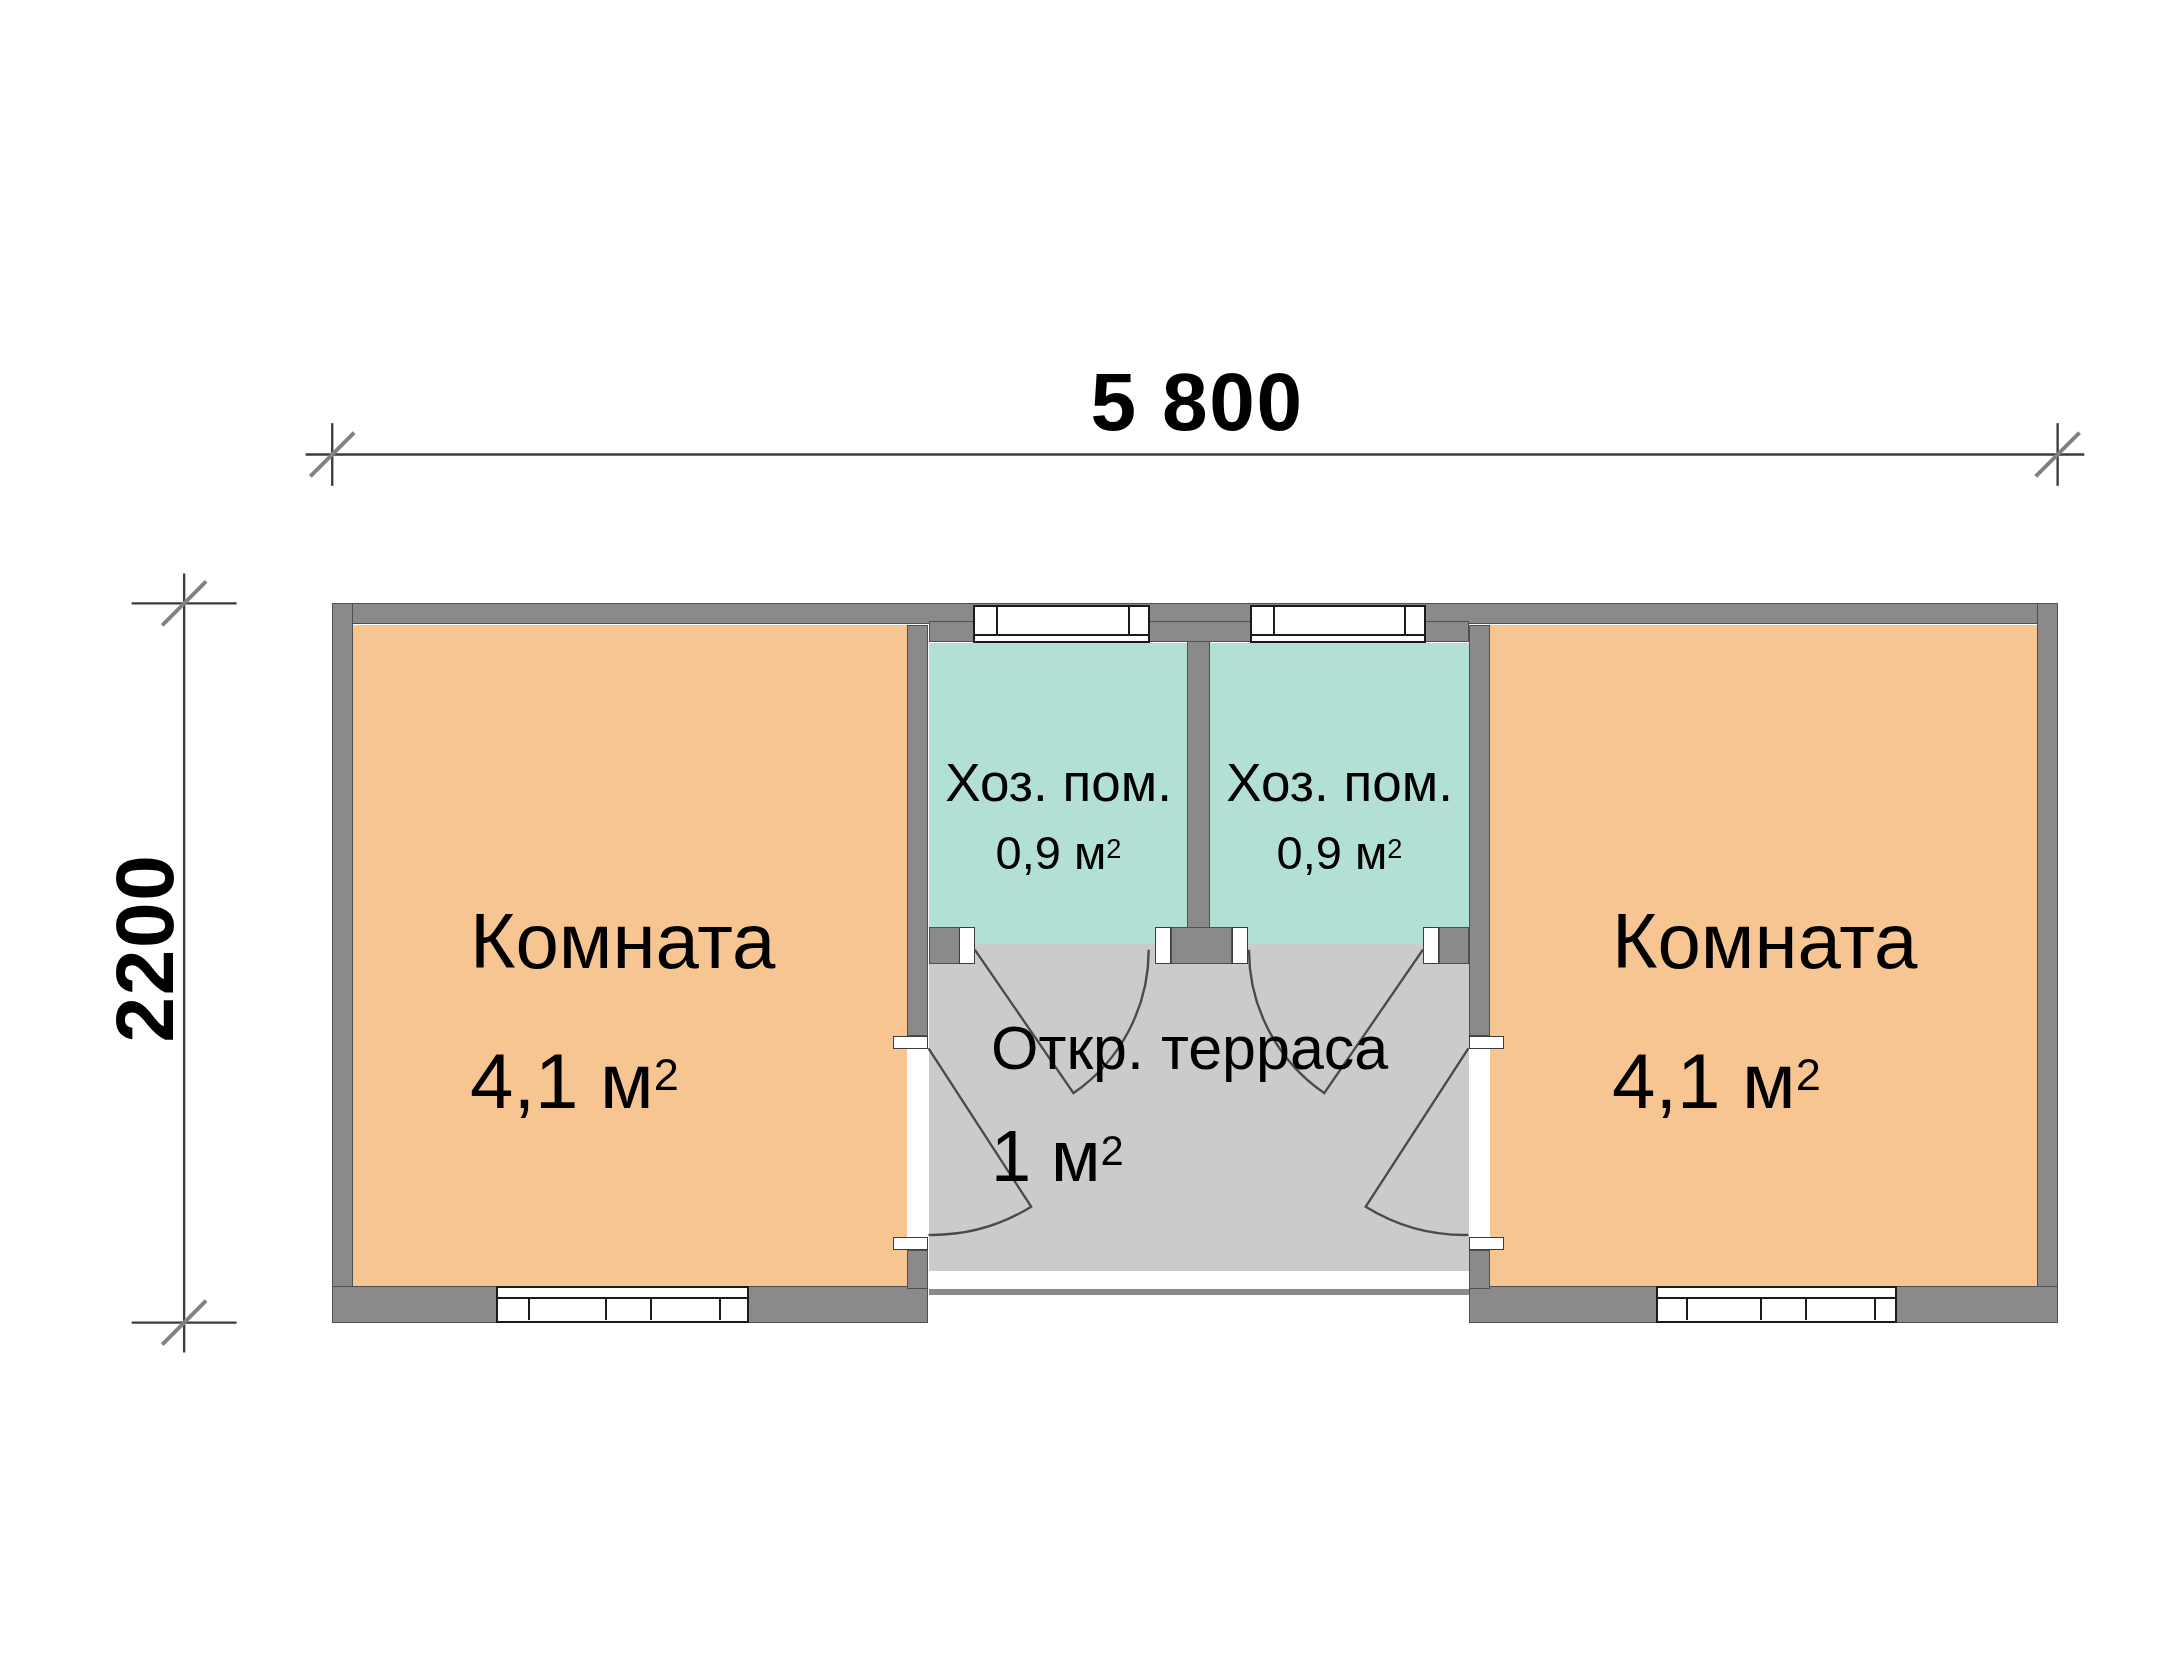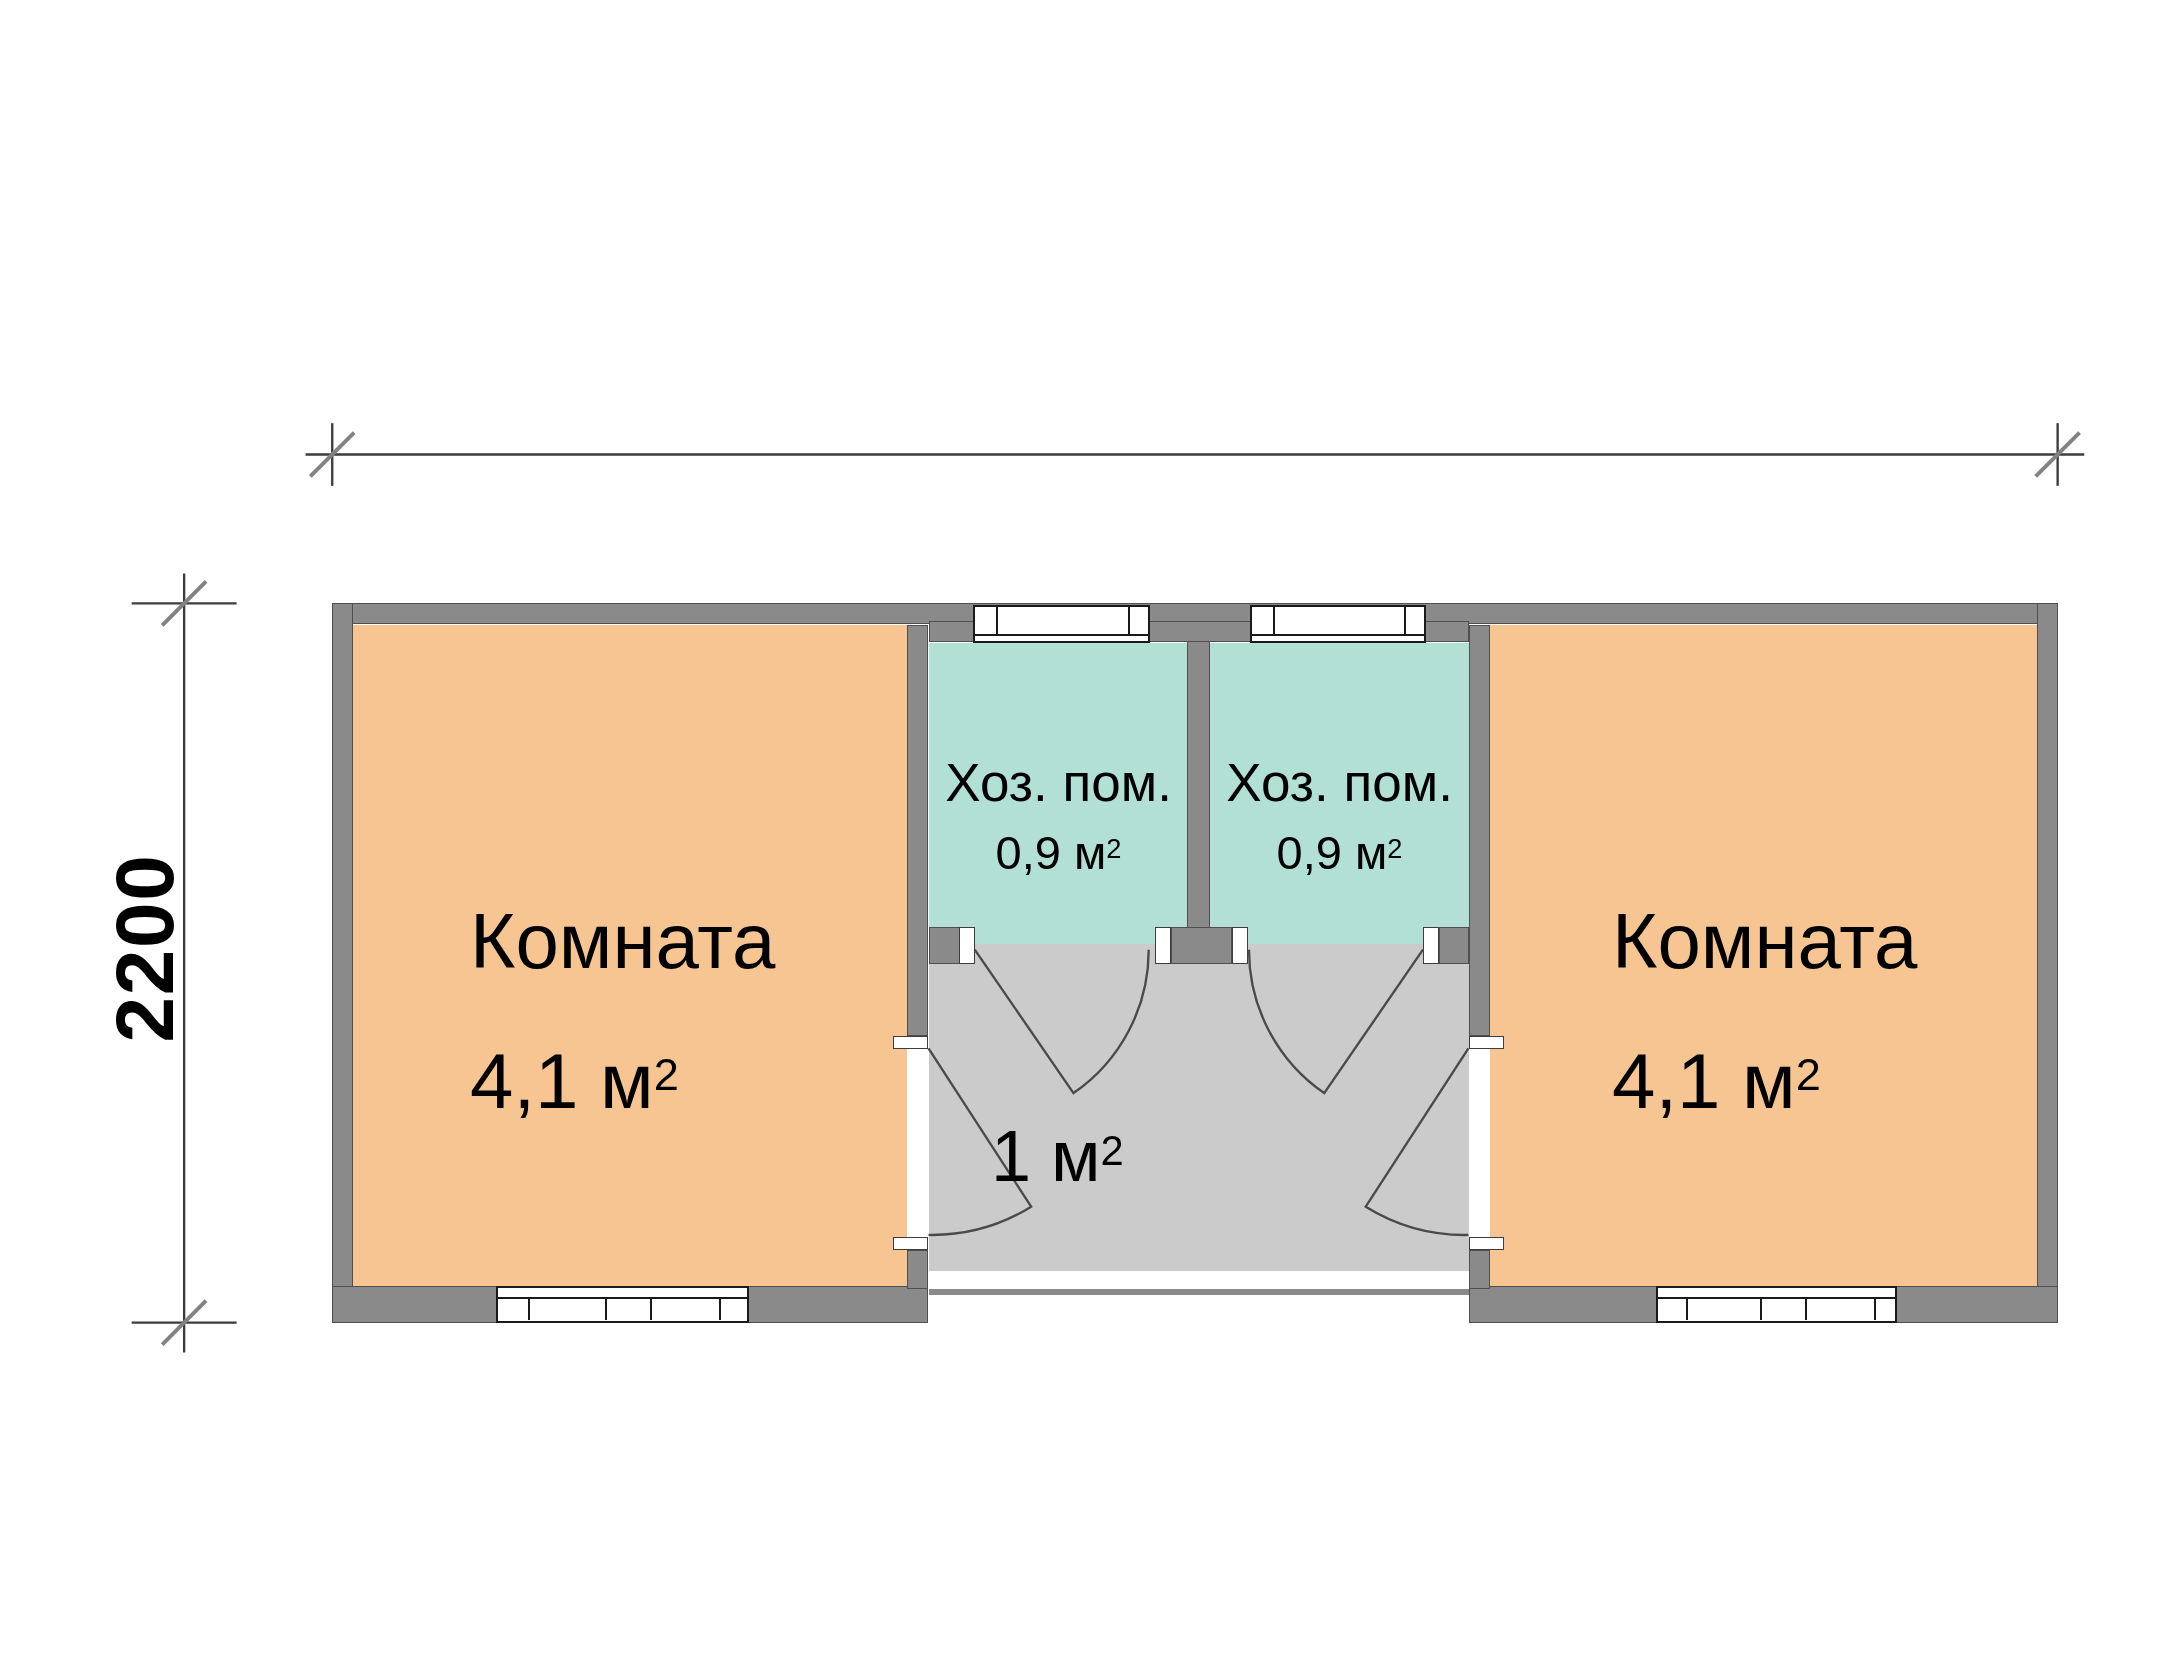--- a/index.html
+++ b/index.html
@@ -110,20 +110,21 @@
     </g>
 
     <g stroke="var(--door-line,#4a4a4a)" stroke-width="3" fill="none">
       <path d="M1185 1338 L1316 1540 A240 240 0 0 1 1185 1576"></path>
       <path d="M1874 1338 L1743 1540 A240 240 0 0 0 1874 1576"></path>
       <path d="M1244 1212 L1370 1395 A222 222 0 0 0 1466 1212"></path>
       <path d="M1816 1212 L1690 1395 A222 222 0 0 1 1594 1212"></path>
     </g>
   </svg>
 
+  <div class="lbl dim" style="left:962px;top:359px;width:470px;text-align:center;font-size:82px;">5 800</div>
 
   <div class="lbl dim" style="left:27px;top:905px;width:235px;height:86px;text-align:center;font-size:82px;transform:rotate(-90deg);">2200</div>
 
   <div class="lbl" style="left:470px;top:901px;font-size:78px;">Комната</div>
   <div class="lbl" style="left:470px;top:1041px;font-size:78px;">
     <span>4,1 м</span><sup>2</sup>
   </div>
 
   <div class="lbl" style="left:1612px;top:901px;font-size:78px;">Комната</div>
   <div class="lbl" style="left:1612px;top:1041px;font-size:78px;">
@@ -133,18 +134,19 @@
   <div class="lbl" style="left:929px;top:755px;width:259px;text-align:center;font-size:53px;">Хоз. пом.</div>
   <div class="lbl" style="left:929px;top:829px;width:259px;text-align:center;font-size:47px;">
     <span>0,9 м</span><sup>2</sup>
   </div>
 
   <div class="lbl" style="left:1210px;top:755px;width:259px;text-align:center;font-size:53px;">Хоз. пом.</div>
   <div class="lbl" style="left:1210px;top:829px;width:259px;text-align:center;font-size:47px;">
     <span>0,9 м</span><sup>2</sup>
   </div>
 
+  <div class="lbl" style="left:991px;top:1017px;font-size:61px;">Откр. терраса</div>
   <div class="lbl" style="left:991px;top:1119px;font-size:72px;">
     <span>1 м</span><sup>2</sup>
   </div>
 
 </div>
 
 
 </body></html>

